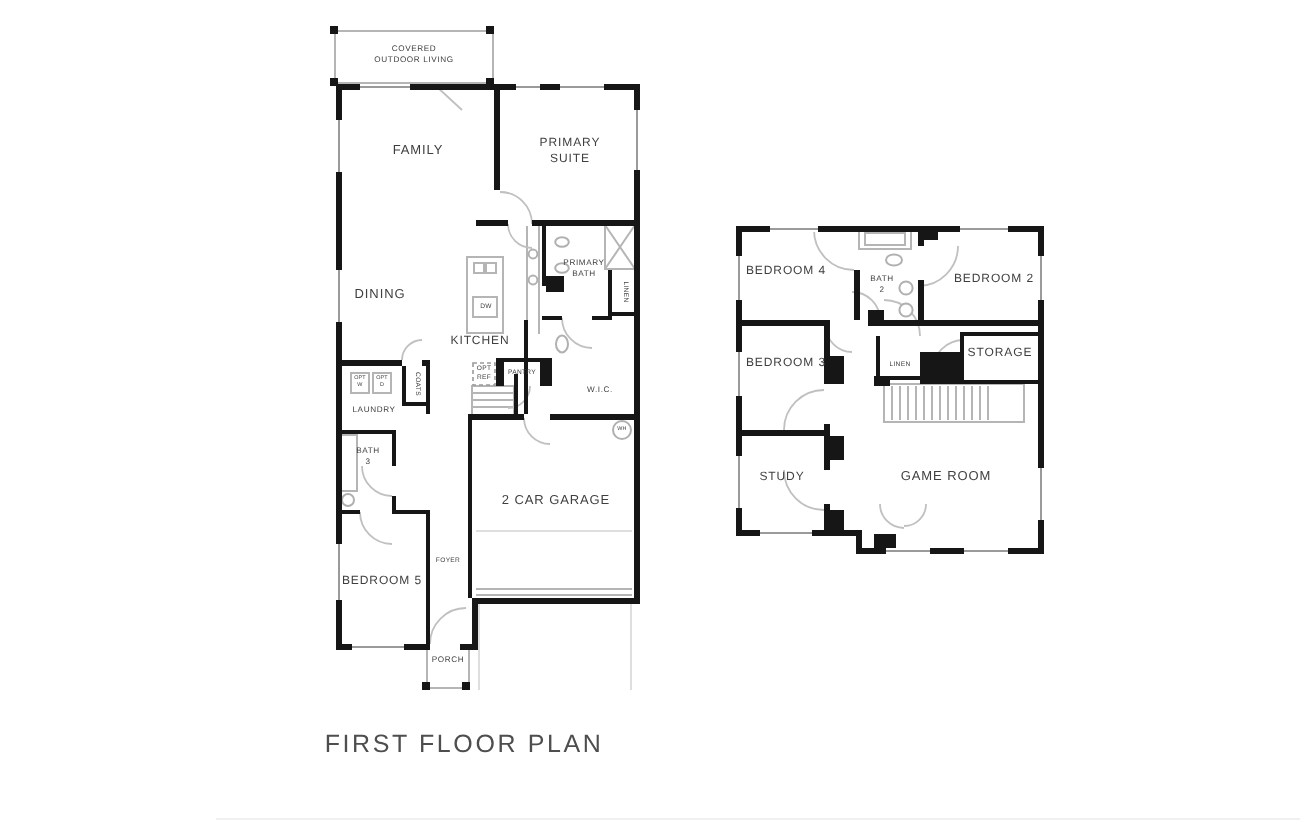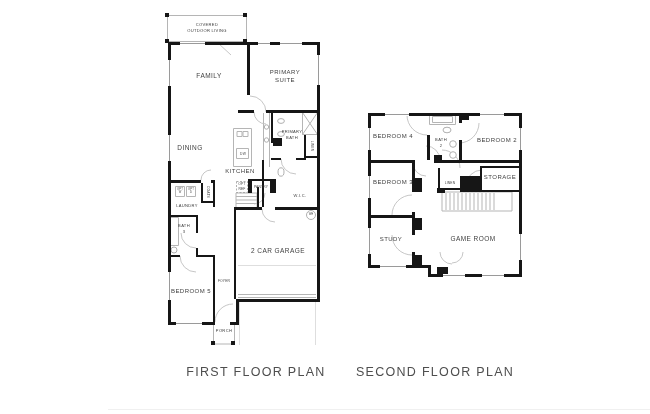--- a/index.html
+++ b/index.html
@@ -153,17 +153,16 @@
   <span class="lbl f6" style="left:393px;top:137px;">BEDROOM 4</span>
   <span class="lbl f4" style="left:441px;top:143px;">BATH
 2</span>
   <span class="lbl f6" style="left:497px;top:141px;">BEDROOM 2</span>
   <span class="lbl f6" style="left:393px;top:183px;">BEDROOM 3</span>
   <span class="lbl f3" style="left:450px;top:183px;">LINEN</span>
   <span class="lbl f6" style="left:500px;top:178px;">STORAGE</span>
   <span class="lbl f6" style="left:391px;top:240px;">STUDY</span>
   <span class="lbl" style="left:473px;top:239px;">GAME ROOM</span>
 
-  <div class="caption" style="left:256px;top:365px;">FIRST FLOOR PLAN</div>
-  <div class="caption" style="left:435px;top:365px;">SECOND FLOOR PLAN</div>
+  <div class="caption" style="left:232px;top:365px;">FIRST FLOOR PLAN</div>
 
   <div class="edge" style="left:108px;top:409px;width:542px;height:1px;"></div>
 </div>
 
 </body></html>

